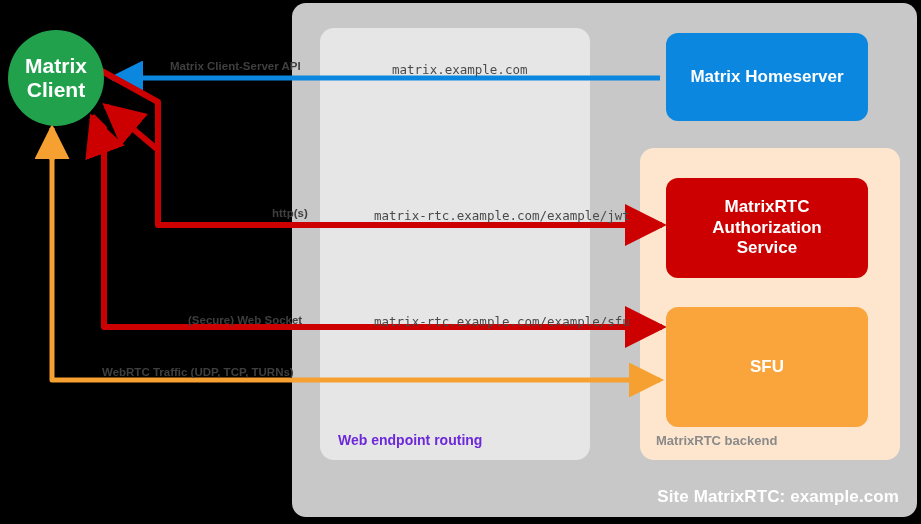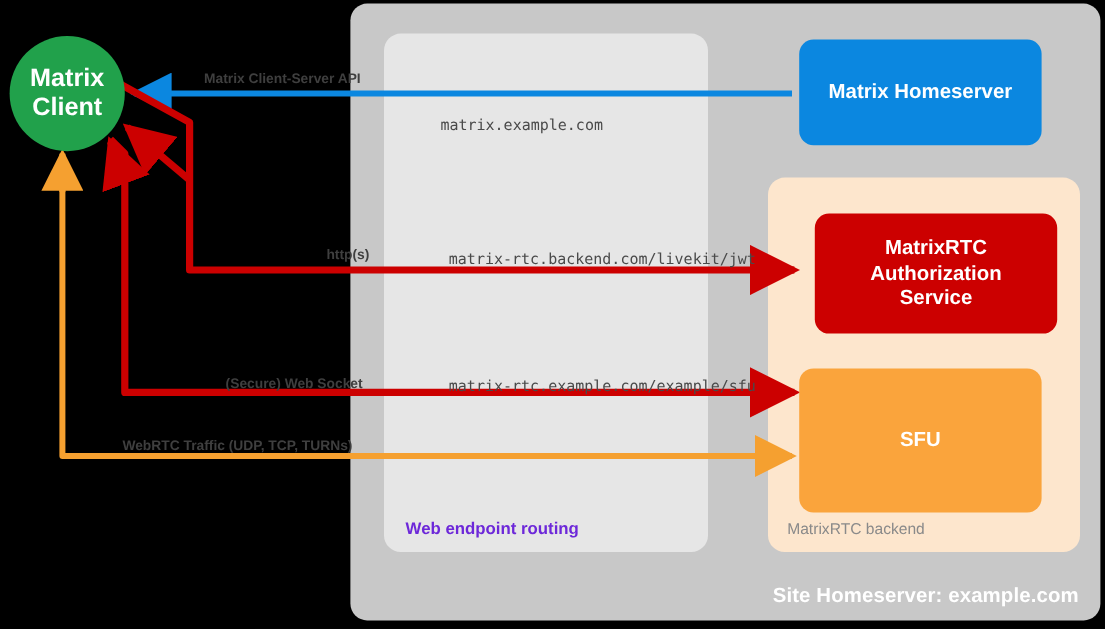--- a/index.html
+++ b/index.html
@@ -64,21 +64,21 @@
     height: 312px;
     background: #fde6cd;
     border-radius: 14px;
   }
   .rtc-backend-label {
     position: absolute;
     left: 16px;
     bottom: 12px;
     color: #8a8a8a;
     font-size: 13px;
-    font-weight: normal;
+    font-weight: bold;
     white-space: nowrap;
   }
 
   
   .client-node {
     position: absolute;
     left: 8px;
     top: 30px;
     width: 96px;
     height: 96px;
@@ -116,21 +116,20 @@
     background: #0b87e0;
     font-size: 17px;
   }
   .auth-service {
     left: 666px;
     top: 178px;
     width: 202px;
     height: 100px;
     background: #cc0000;
     font-size: 17px;
-    margin-left: 13px;
   }
   .sfu {
     left: 666px;
     top: 307px;
     width: 202px;
     height: 120px;
     background: #faa43c;
     font-size: 17px;
   }
 
@@ -158,31 +157,31 @@
   .edge-label.mono {
     font-family: "DejaVu Sans Mono", "Liberation Mono", monospace;
     font-size: 12.5px;
     font-weight: normal;
     color: #4a4a4a;
   }
   .lbl-cs-api  { left: 130px; top: 60px; }
   .lbl-https   { left: 232px; top: 207px; }
   .lbl-ws      { left: 148px; top: 314px; }
   .lbl-webrtc  { left: 62px;  top: 366px; }
-  .lbl-dom-1   { left: 327px; top: 62px; margin-top: 34px; }
+  .lbl-dom-1   { left: 352px; top: 62px; }
   .lbl-dom-2   { left: 334px; top: 208px; }
   .lbl-dom-3   { left: 334px; top: 314px; }
 </style>
 </head>
 <body>
 
 <div id="stage">
 
   <div class="site-deployment">
-    <div class="site-deployment-label">Site Homeserver: example.com</div>
+    <div class="site-deployment-label">Site MatrixRTC: example.com</div>
   </div>
 
   <div class="web-routing">
     <div class="web-routing-label">Web endpoint routing</div>
   </div>
 
   <div class="rtc-backend">
     <div class="rtc-backend-label">MatrixRTC backend</div>
   </div>
 
@@ -245,17 +244,17 @@
   <div class="edge-label lbl-cs-api">Matrix Client-Server API</div>
 
   <div class="edge-label lbl-https">http(s)</div>
 
   <div class="edge-label lbl-ws">(Secure) Web Socket</div>
 
   <div class="edge-label lbl-webrtc">WebRTC Traffic (UDP, TCP, TURNs)</div>
 
   <div class="edge-label mono lbl-dom-1">matrix.example.com</div>
 
-  <div class="edge-label mono lbl-dom-2">matrix-rtc.backend.com/livekit/jwt</div>
+  <div class="edge-label mono lbl-dom-2">matrix-rtc.example.com/example/jwt</div>
 
   <div class="edge-label mono lbl-dom-3">matrix-rtc.example.com/example/sfu</div>
 
 </div>
 
 </body></html>

